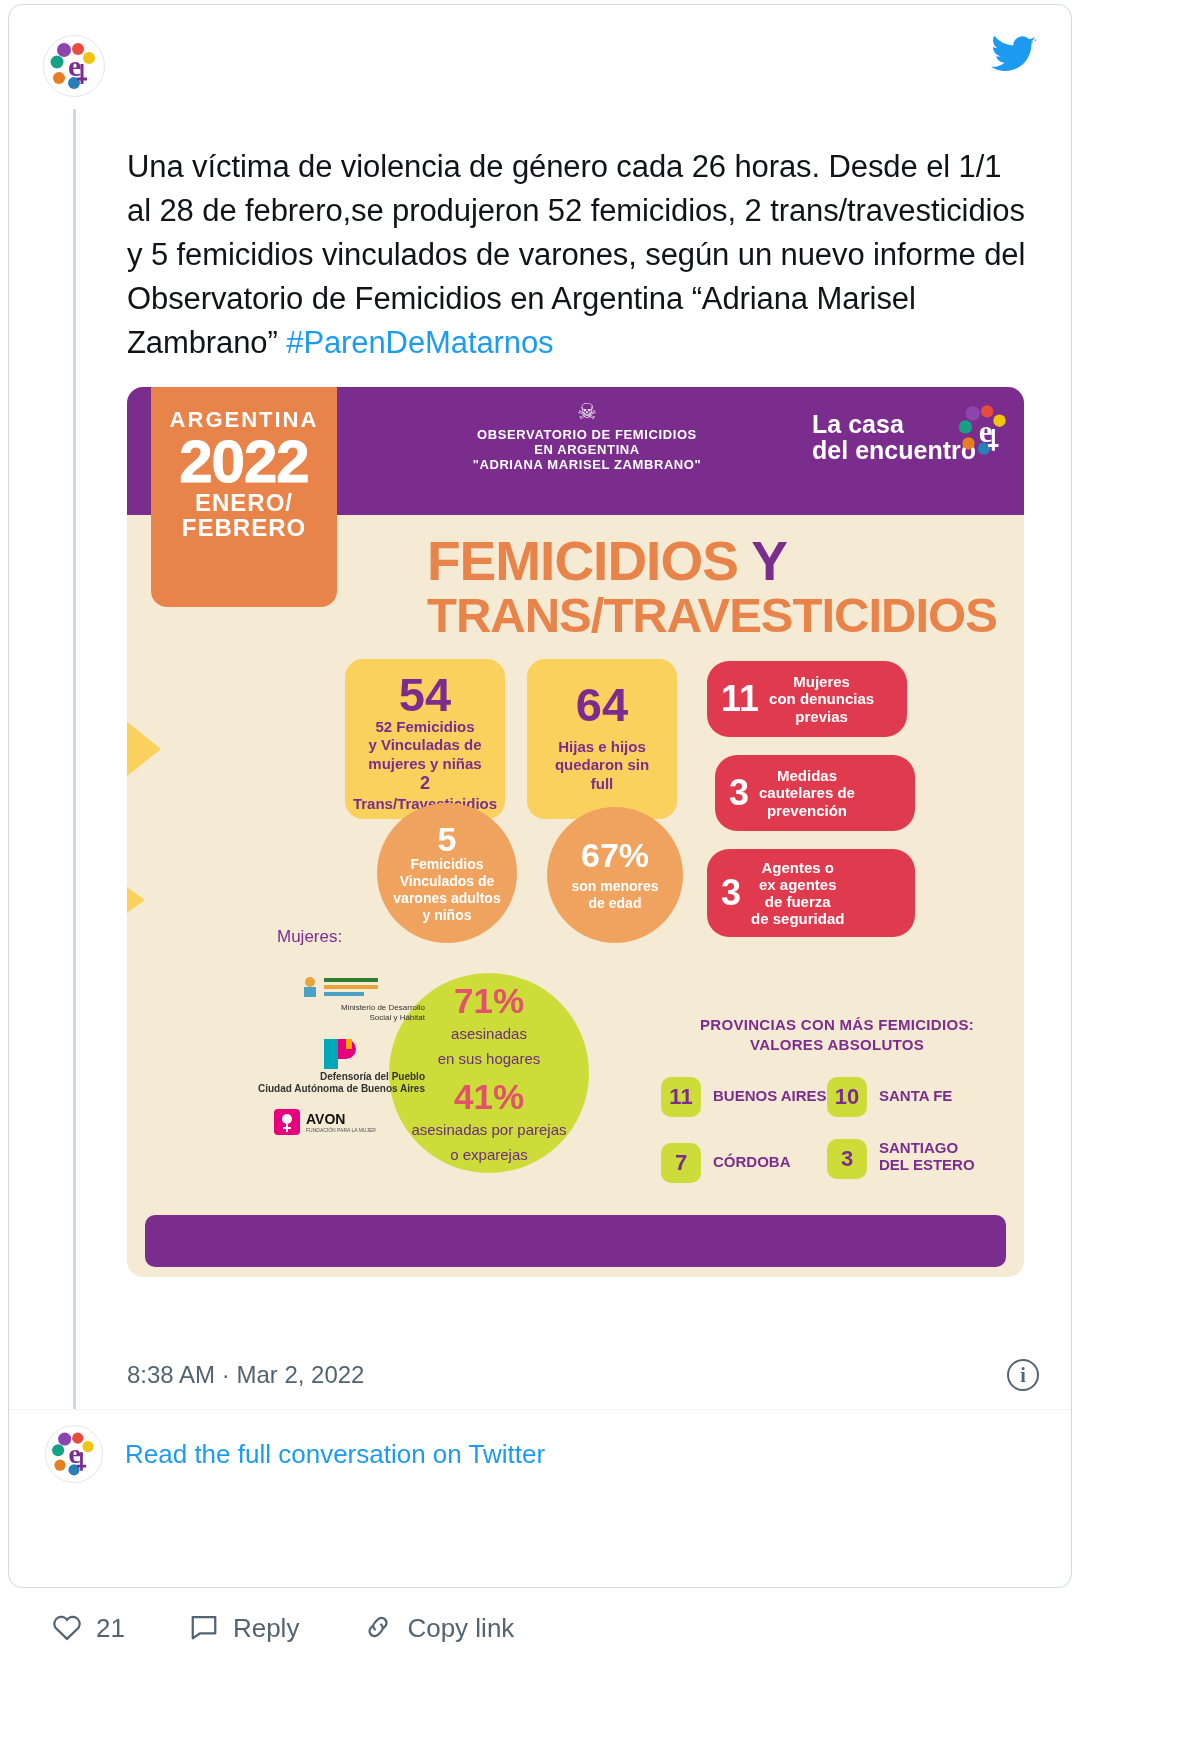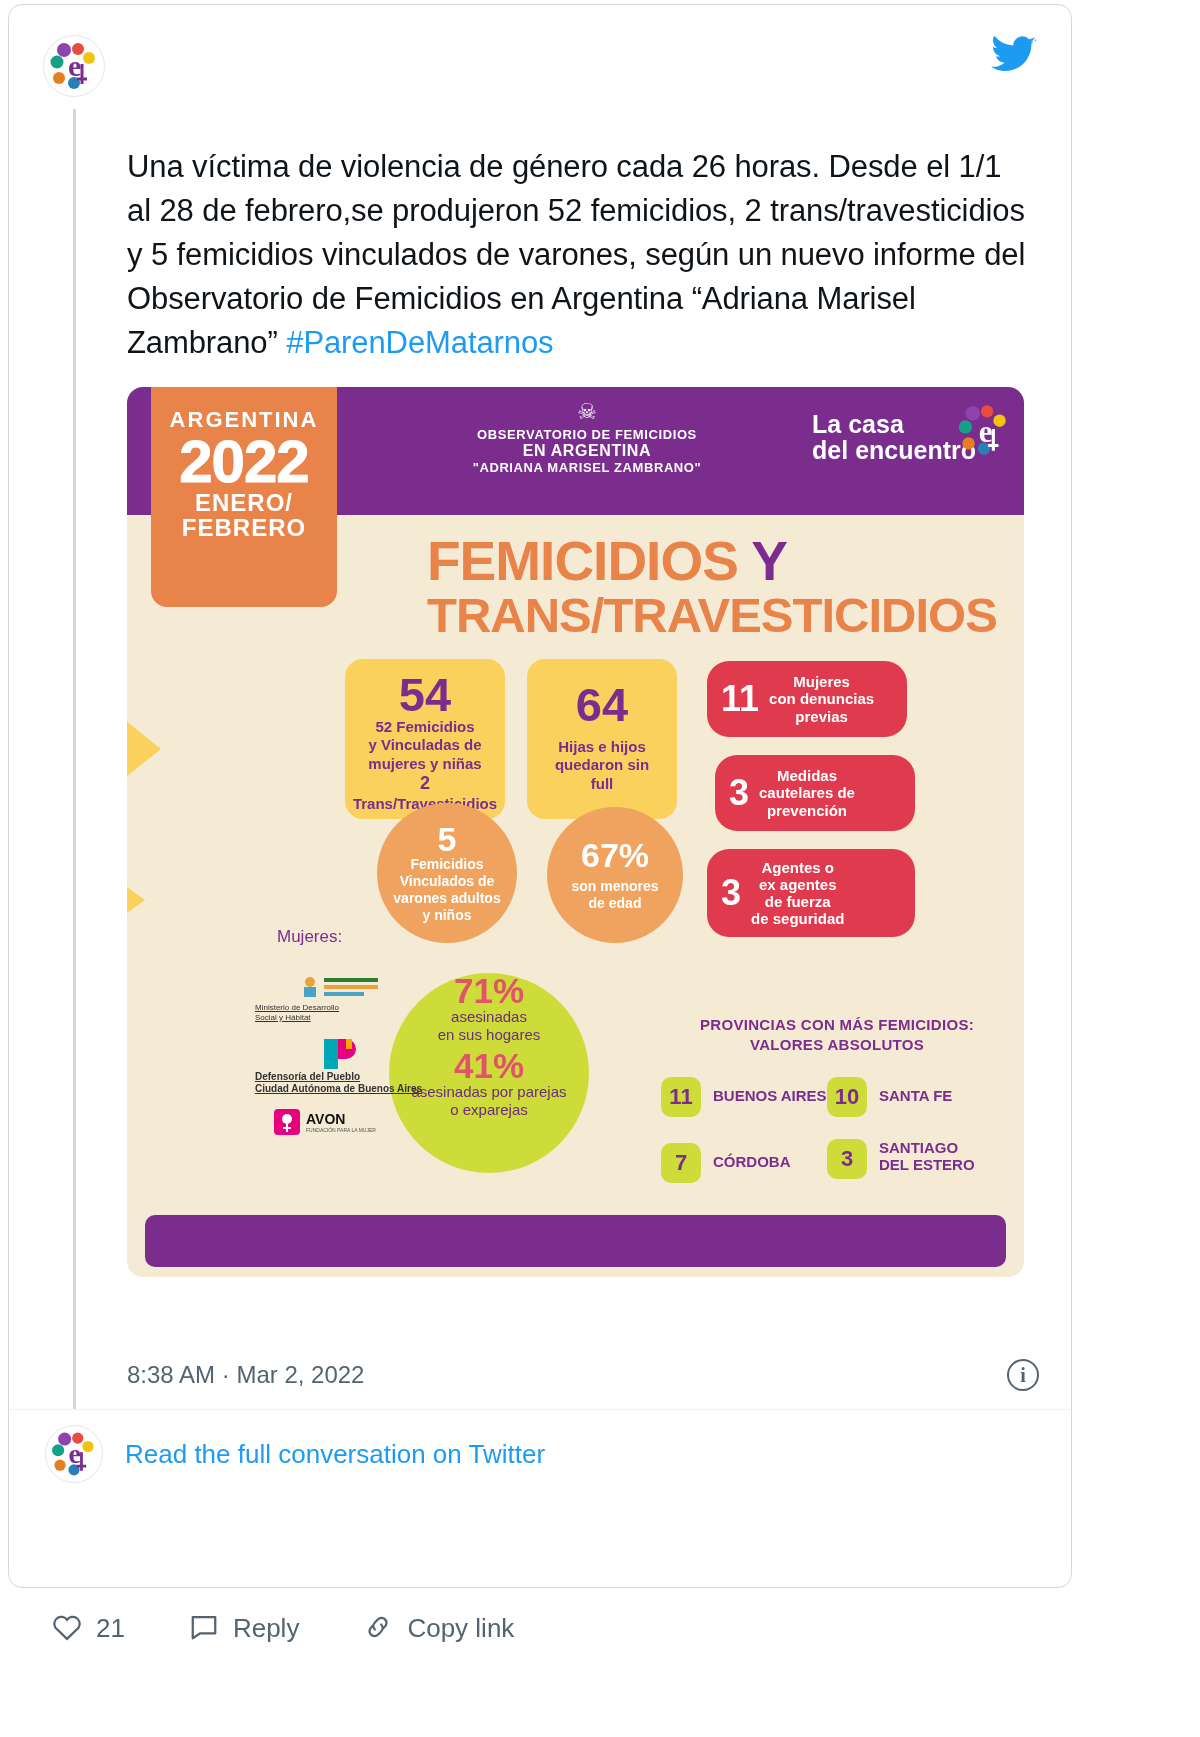--- a/index.html
+++ b/index.html
@@ -98,21 +98,21 @@
   }
   .ig-flag .mo {
     font-size: 24px; font-weight: bold; line-height: 1.05; letter-spacing: 1px;
   }
   .obs-block {
     position: absolute; left: 300px; top: 14px; width: 320px;
     text-align: center; color: #ffffff;
   }
   .obs-skull { font-size: 22px; line-height: 1; }
   .obs-block .l1 { font-size: 13px; font-weight: bold; letter-spacing: .6px; margin-top: 4px;}
-  .obs-block .l2 { font-size: 16px; font-weight: bold; letter-spacing: .6px;}
+  .obs-block .l2 { font-size: 13px; font-weight: bold; letter-spacing: .6px;}
   .obs-block .l3 { font-size: 13px; font-weight: bold; letter-spacing: .6px;}
   .lce-logo {
     position: absolute; right: 48px; top: 24px;
     color: #ffffff; font-size: 25px; font-weight: bold; line-height: 1.05;
     text-align: left;
   }
   .lce-dots { position: absolute; right: 10px; top: 12px; }
 
   .ig-title {
     position: absolute; left: 300px; top: 148px; width: 580px;
@@ -141,22 +141,22 @@
 
   .pill-red {
     position: absolute; background: #e03a4e; border-radius: 22px;
     color: #ffffff; display: flex; align-items: center; padding: 0 14px;
   }
   .pill-red .num { font-size: 36px; font-weight: bold; margin-right: 10px; }
   .pill-red .txt { font-size: 15px; font-weight: bold; line-height: 1.15; text-align: center; }
 
   .circle-green {
     position: absolute; background: #cddc39; border-radius: 50%;
-    display: flex; flex-direction: column; align-items: center;
-    text-align: center; color: #6b2d7e;
+    display: flex; flex-direction: column; justify-content: center; align-items: center;
+    text-align: center; color: #6b2d7e; gap: 7px;
   }
   .circle-green .big { font-size: 35px; font-weight: bold; color: #e0536b; line-height: 1; }
   .circle-green .sm { font-size: 15px; line-height: 1.2; color: #6b2d7e; }
 
   .prov-title {
     position: absolute; left: 530px; top: 628px; width: 360px;
     text-align: center; color: #7b2d8e; font-weight: bold;
     font-size: 15px; line-height: 1.35; letter-spacing: .3px;
   }
   .prov-chip {
@@ -168,22 +168,22 @@
     position: absolute; color: #7b2d8e; font-weight: bold; font-size: 15px;
     line-height: 1.15;
   }
 
   .apoyan {
     position: absolute; left: 150px; top: 540px;
     color: #7b2d8e; font-size: 17px;
   }
   .sponsor {
     position: absolute; left: 128px;
-    width: 170px; text-align: left;
-    font-size: 8px; color: #333; line-height: 1.2; text-decoration: underline;
+    width: 170px; text-align: right;
+    font-size: 8px; color: #333; line-height: 1.2;
   }
   .sponsor .mark {
     height: 34px; display: flex; align-items: center; justify-content: center;
     gap: 5px;
   }
   .sponsor .nm { font-weight: bold; font-size: 10px; color: #333; }
 
   .arrow-left {
     position: absolute; width: 0; height: 0;
     border-top: 32px solid transparent;

